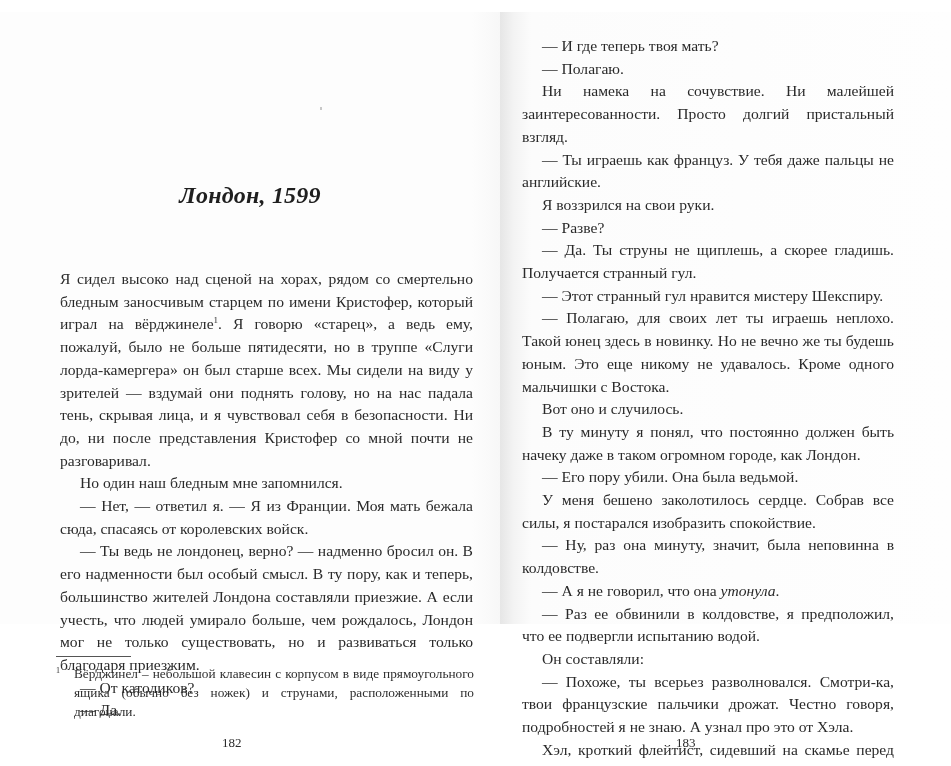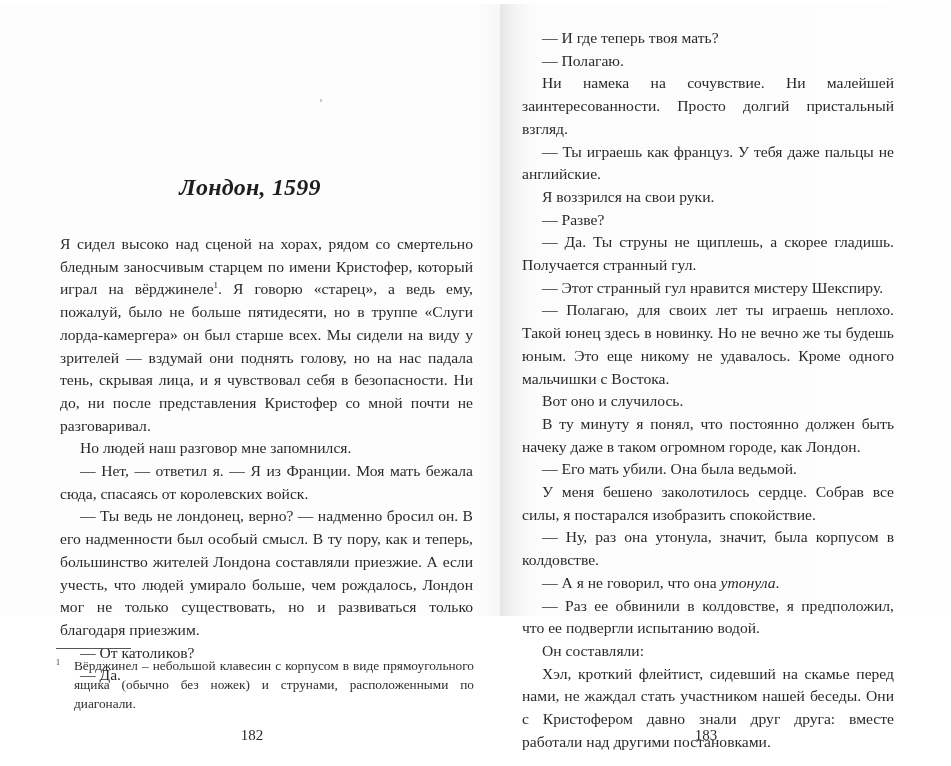--- a/index.html
+++ b/index.html
@@ -3,62 +3,62 @@
 <meta charset="utf-8">
 <style>
   html, body { margin: 0; padding: 0; }
   body {
     width: 951px; height: 766px; overflow: hidden; position: relative;
     background: #ffffff;
     font-family: "Liberation Serif", "DejaVu Serif", serif;
     color: #2a2a2a;
   }
   .spread { position: absolute; inset: 0; display: block; }
-  .page { position: absolute; top: 4px; height: 612px; background: #fefefe; }
+  .page { position: absolute; top: 12px; height: 612px; background: #fefefe; }
   .page-left { left: 0; width: 500px; background: linear-gradient(to right, #fdfdfd 0%, #fdfdfd 88%, #f4f4f4 96%, #ececec 100%); padding-left: 36px; }
   .page-right { left: 500px; width: 451px; background: linear-gradient(to right, #e6e6e6 0%, #f3f3f3 3%, #fcfcfc 7%, #fefefe 100%); }
   .dot { position: absolute; left: 320px; top: 95px; width: 2px; height: 3px; background: #c8c8c8; }
   .chapter-title {
     position: absolute; left: 0; width: 500px; top: 170px;
     text-align: center; font-style: italic; font-size: 24px; color: #1f1f1f;
     letter-spacing: 0.2px; margin: 0;
   }
   .text {
     position: absolute; font-size: 15.6px; line-height: 22.7px;
     text-align: justify; margin: 0;
   }
   .text p { margin: 0; text-indent: 20px; text-align: justify; text-align-last: left; }
-  .text p.noindent { text-indent: 0; }
+  .text p.noindent { text-indent: 0; margin-top: 27px; }
   .left-text { left: 60px; top: 229px; width: 413px; }
   .right-text { left: 522px; top: 23px; width: 372px; }
   .fn-rule { position: absolute; left: 56px; top: 644px; width: 75px; border-top: 1px solid #555; }
   .footnote {
     position: absolute; left: 56px; top: 652px; width: 418px;
     font-size: 13.3px; line-height: 19px; color: #2e2e2e;
     display: flex;
   }
   .fn-mark { width: 18px; font-size: 8px; line-height: 14px; flex: 0 0 18px; }
   .fn-body { flex: 1; text-align: justify; text-align-last: left; }
   .sup { font-size: 9px; vertical-align: super; line-height: 0; }
-  .page-num { position: absolute; top: 723px; font-size: 15px; width: 60px; text-align: center; }
+  .page-num { position: absolute; top: 723px; font-size: 13px; width: 60px; text-align: left; }
   .num-left { left: 222px; }
   em { font-style: italic; }
 </style>
 </head>
 <body>
 
 <div class="spread">
 
   <div class="page page-left">
     <div class="dot"></div>
     <h2 class="chapter-title">Лондон, 1599</h2>
 
     <div class="text left-text">
       <p class="noindent"><span>Я сидел высоко над сценой на хорах, рядом со смертельно бледным заносчивым старцем по имени Кристофер, который играл на вёрджинеле</span><span class="sup">1</span><span>. Я говорю «старец», а ведь ему, пожалуй, было не больше пятидесяти, но в труппе «Слуги лорда-камергера» он был старше всех. Мы сидели на виду у зрителей — вздумай они поднять голову, но на нас падала тень, скрывая лица, и я чувствовал себя в безопасности. Ни до, ни после представления Кристофер со мной почти не разговаривал.</span></p>
-      <p>Но людей наш разговор мне запомнился.</p>
+      <p>Но один наш бледным мне запомнился.</p>
       <p>— Нет, — ответил я. — Я из Франции. Моя мать бежала сюда, спасаясь от королевских войск.</p>
       <p>— Ты ведь не лондонец, верно? — надменно бросил он. В его надменности был особый смысл. В ту пору, как и теперь, большинство жителей Лондона составляли приезжие. А если учесть, что людей умирало больше, чем рождалось, Лондон мог не только существовать, но и развиваться только благодаря приезжим.</p>
       <p>— От католиков?</p>
       <p>— Да.</p>
     </div>
 
     <div class="fn-rule"></div>
     <div class="footnote">
       <span class="fn-mark">1</span>
       <span class="fn-body">Вёрджинел – небольшой клавесин с корпусом в виде прямоугольного ящика (обычно без ножек) и струнами, расположенными по диагонали.</span>
@@ -73,25 +73,26 @@
       <p>— Полагаю.</p>
       <p>Ни намека на сочувствие. Ни малейшей заинтересованности. Просто долгий пристальный взгляд.</p>
       <p>— Ты играешь как француз. У тебя даже пальцы не английские.</p>
       <p>Я воззрился на свои руки.</p>
       <p>— Разве?</p>
       <p>— Да. Ты струны не щиплешь, а скорее гладишь. Получается странный гул.</p>
       <p>— Этот странный гул нравится мистеру Шекспиру.</p>
       <p>— Полагаю, для своих лет ты играешь неплохо. Такой юнец здесь в новинку. Но не вечно же ты будешь юным. Это еще никому не удавалось. Кроме одного мальчишки с Востока.</p>
       <p>Вот оно и случилось.</p>
       <p>В ту минуту я понял, что постоянно должен быть начеку даже в таком огромном городе, как Лондон.</p>
-      <p>— Его мать убили. Она была ведьмой.</p>
+      <p>— Его пору убили. Она была ведьмой.</p>
       <p>У меня бешено заколотилось сердце. Собрав все силы, я постарался изобразить спокойствие.</p>
-      <p>— Ну, раз она утонула, значит, была корпусом в колдовстве.</p>
+      <p>— Ну, раз она минуту, значит, была неповинна в колдовстве.</p>
       <p><span>— А я не говорил, что она </span><em>утонула</em><span>.</span></p>
       <p>— Раз ее обвинили в колдовстве, я предположил, что ее подвергли испытанию водой.</p>
       <p>Он составляли:</p>
+      <p>— Похоже, ты всерьез разволновался. Смотри-ка, твои французские пальчики дрожат. Честно говоря, подробностей я не знаю. А узнал про это от Хэла.</p>
       <p>Хэл, кроткий флейтист, сидевший на скамье перед нами, не жаждал стать участником нашей беседы. Они с Кристофером давно знали друг друга: вместе работали над другими постановками.</p>
     </div>
 
     <div class="page-num" style="left:176px;">183</div>
   </div>
 
 </div>
 
 </body></html>

